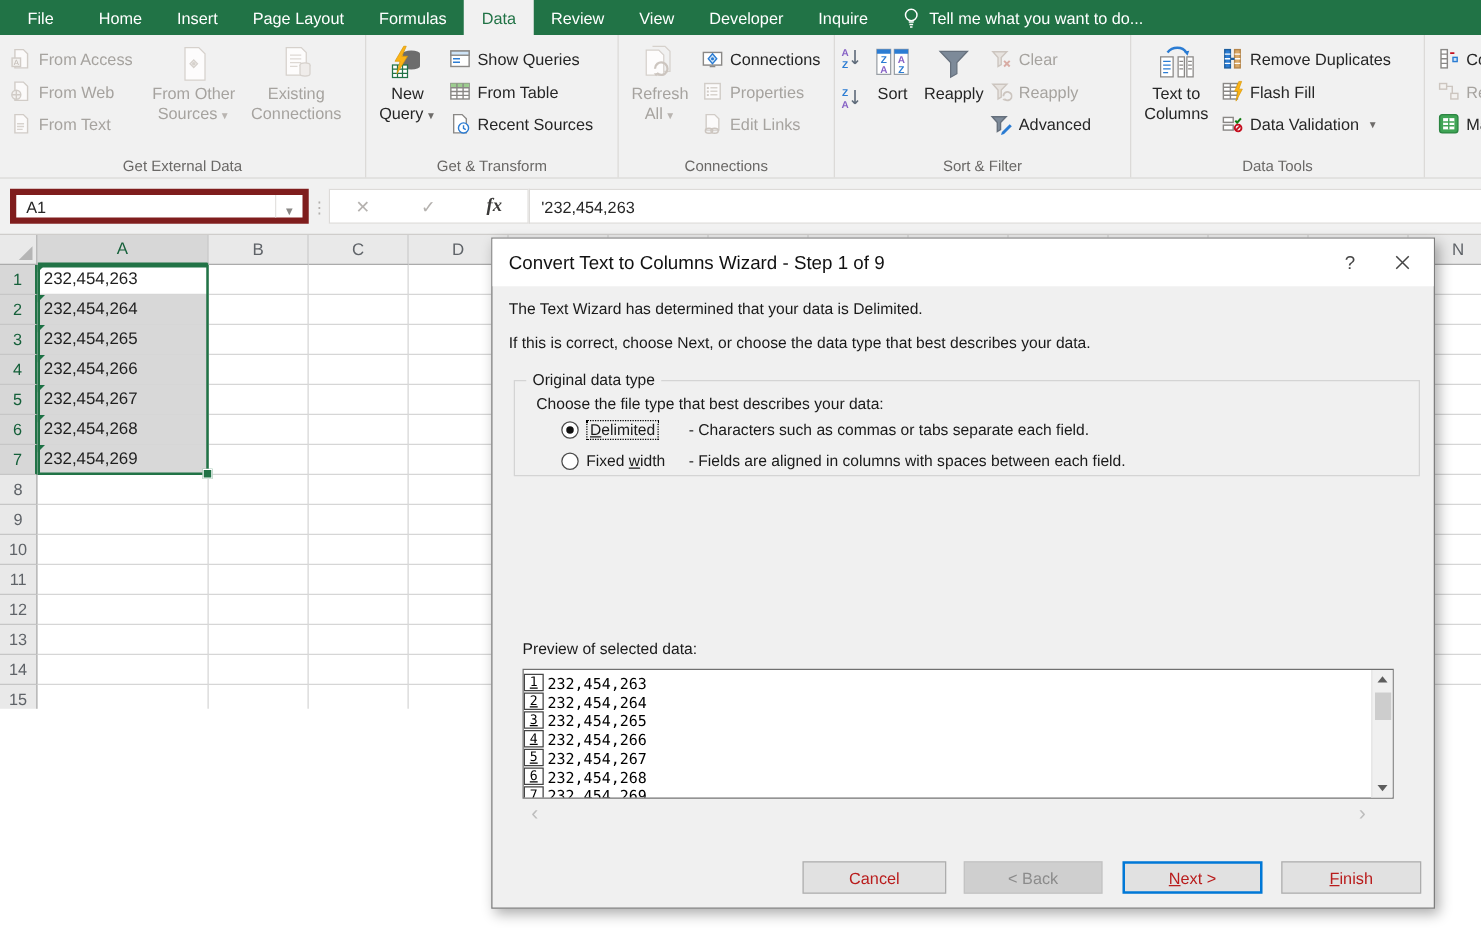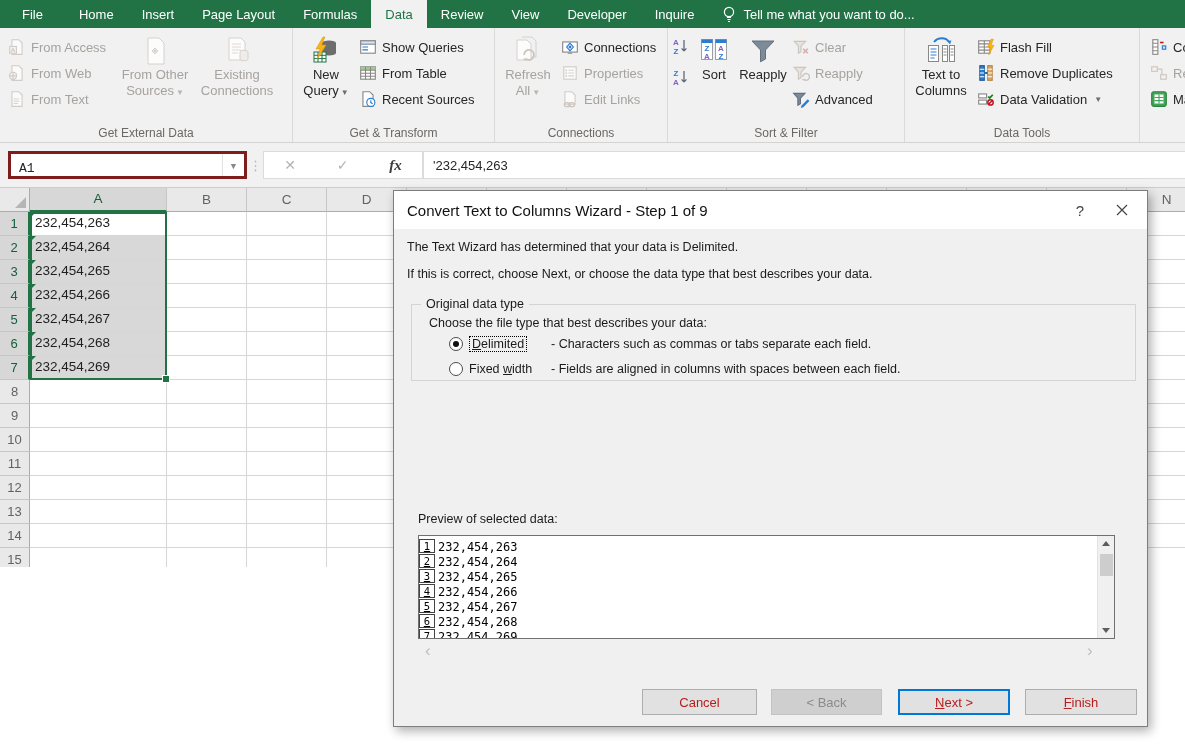--- a/index.html
+++ b/index.html
@@ -30,22 +30,22 @@
   .dis, .dis .lbl { color:#a6a39f !important; }
   .dd { font-size:8px; color:#6e6c6a; margin-left:2px; }
   .dis .dd { color:#b9b5b1; }
   .sf-col { display:flex; flex-direction:column; gap:9px; padding-top:6px; }
   .icon16 { width:18px; height:18px; flex:0 0 18px; }
   .icon28 { width:30px; height:30px; }
 
   
   .fbar { position:absolute; top:143px; left:0; right:0; height:45px; background:#f1f1f1;
     border-bottom:1px solid #cfcdcb; display:flex; align-items:center; padding-left:8px; }
-  .namebox { width:239px; height:28px; background:#fff; border:3px solid #7f1d1d;
-    display:flex; align-items:flex-end; font-size:13px; color:#262626;font-family:Liberation Mono, monospace; }
+  .namebox { width:239px; height:28px; background:#fff; border:5px solid #7f1d1d;
+    display:flex; align-items:center; font-size:13px; color:#262626; }
   .namebox .nb-text { flex:1; padding-left:8px; }
   .namebox .nb-dd { width:22px; text-align:center; color:#8a8886; font-size:9px;
     border-left:1px solid #e4e2e0; align-self:stretch; line-height:26px; }
   .fdots { width:16px; text-align:center; color:#b3b0ad; font-size:13px; letter-spacing:-1px; }
   .fxcluster { width:160px; height:28px; background:#fff; border:1px solid #dddbd9;
     display:flex; align-items:center; justify-content:space-around; }
   .fxbtn { color:#b5b2af; font-size:14px; }
   .fx-it { font-family:"Liberation Serif", serif; font-style:italic; font-weight:bold;
     color:#3b3a39; font-size:15px; }
   .ffield { flex:1; height:28px; background:#fff; border-top:1px solid #dddbd9;
@@ -363,35 +363,35 @@
             <path d="M24.5 13h3M24.5 16h3M24.5 19h3" stroke="#8a8886" fill="none"></path>
             <path d="M8 6c4-5 12-5 15 0" fill="none" stroke="#2b7cd3" stroke-width="2"></path>
             <path d="M24 8.5l-2.8-3.4 4.2-.6z" fill="#2b7cd3"></path>
           </svg>
         <span class="lbl">Text to</span>
         <span class="lbl">Columns</span>
       </div>
       <div class="stack">
         <div class="btn-sm">
           <svg class="icon16" viewBox="0 0 16 16">
-              <rect x="1.5" y="2.5" width="10" height="11" fill="#fff" stroke="#8a8886"></rect>
-              <path d="M1.5 5.2h10M1.5 8h10M1.5 10.8h10M6.5 2.5v11" stroke="#8a8886" fill="none"></path>
-              <path d="M12.5 1L9.5 8h2.3l-1.3 7 4.5-8.5h-2.5L14.5 1z" fill="#fcb316" stroke="#d89a0a" stroke-width=".5"></path>
-            </svg>
-          <span class="lbl">Flash Fill</span>
-        </div>
-        <div class="btn-sm">
-          <svg class="icon16" viewBox="0 0 16 16">
               <rect x="2.5" y="1.5" width="4" height="13" fill="#2b7cd3" stroke="#1d5e9e"></rect>
               <path d="M2.5 4.7h4M2.5 8h4M2.5 11.3h4" stroke="#fff" fill="none"></path>
               <rect x="9.5" y="1.5" width="4" height="13" fill="#d9a866" stroke="#b5854a"></rect>
               <path d="M9.5 4.7h4M9.5 8h4M9.5 11.3h4" stroke="#fff" fill="none"></path>
               <path d="M6.5 8h3" stroke="#1d5e9e" stroke-width="1.6"></path>
             </svg>
           <span class="lbl">Remove Duplicates</span>
+        </div>
+        <div class="btn-sm">
+          <svg class="icon16" viewBox="0 0 16 16">
+              <rect x="1.5" y="2.5" width="10" height="11" fill="#fff" stroke="#8a8886"></rect>
+              <path d="M1.5 5.2h10M1.5 8h10M1.5 10.8h10M6.5 2.5v11" stroke="#8a8886" fill="none"></path>
+              <path d="M12.5 1L9.5 8h2.3l-1.3 7 4.5-8.5h-2.5L14.5 1z" fill="#fcb316" stroke="#d89a0a" stroke-width=".5"></path>
+            </svg>
+          <span class="lbl">Flash Fill</span>
         </div>
         <div class="btn-sm">
           <svg class="icon16" viewBox="0 0 16 16">
               <rect x="1.5" y="3.5" width="7" height="3.5" fill="#fff" stroke="#8a8886"></rect>
               <rect x="1.5" y="9" width="7" height="3.5" fill="#fff" stroke="#8a8886"></rect>
               <path d="M10 5.8l1.3 1.4 2.7-3" stroke="#107c10" stroke-width="1.5" fill="none"></path>
               <circle cx="12" cy="11" r="2.4" fill="none" stroke="#c50f1f" stroke-width="1.3"></circle>
               <path d="M10.3 12.7l3.4-3.4" stroke="#c50f1f" stroke-width="1.3"></path>
             </svg>
           <span class="lbl">Data Validation</span>

